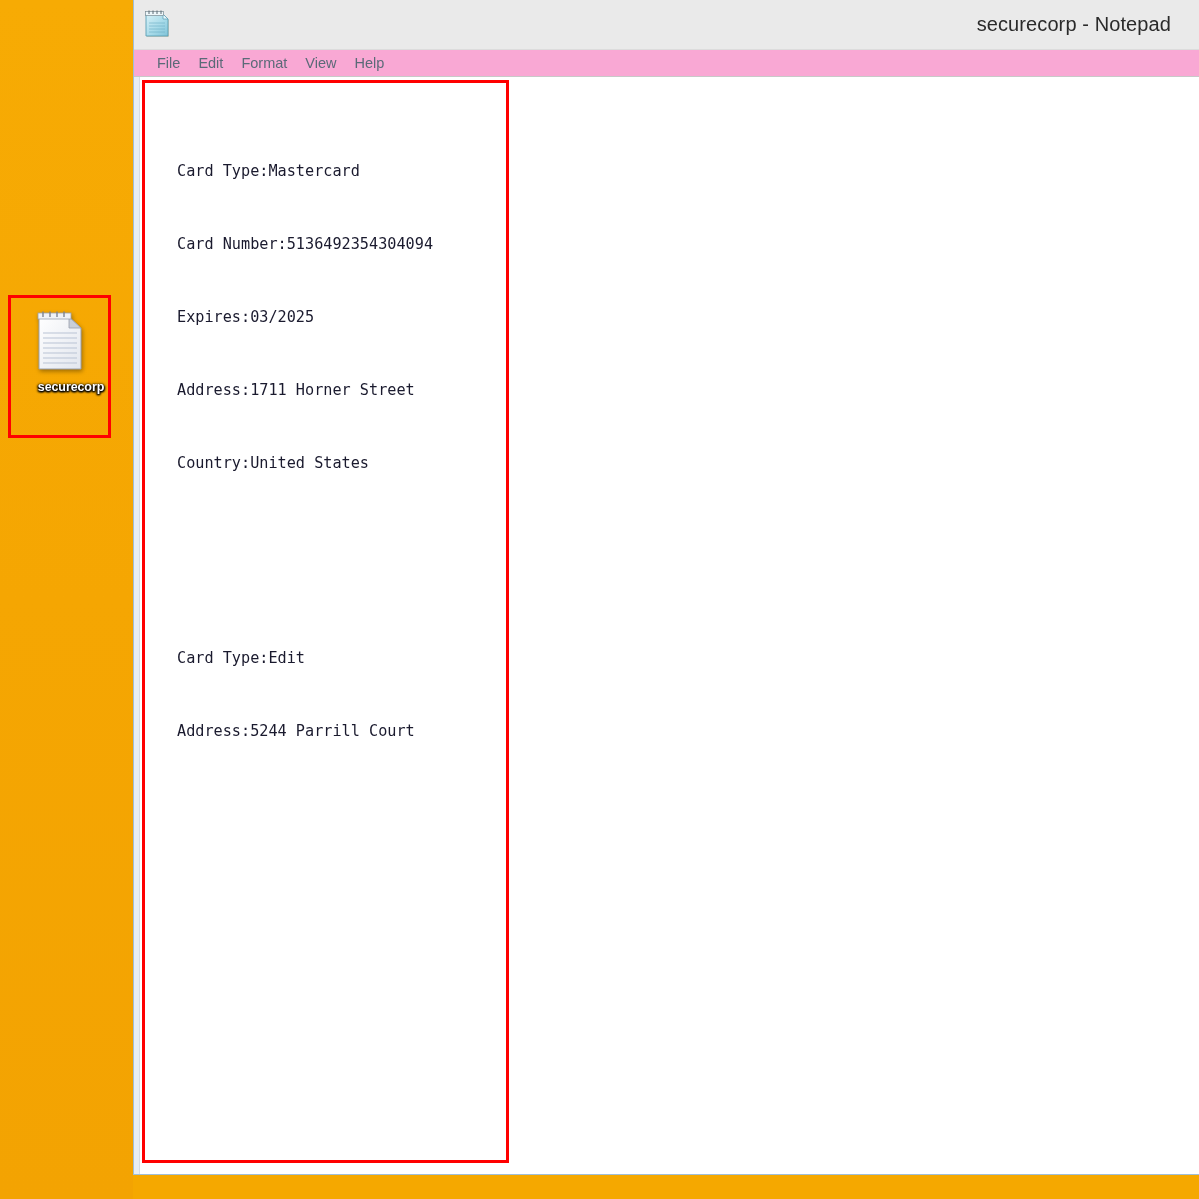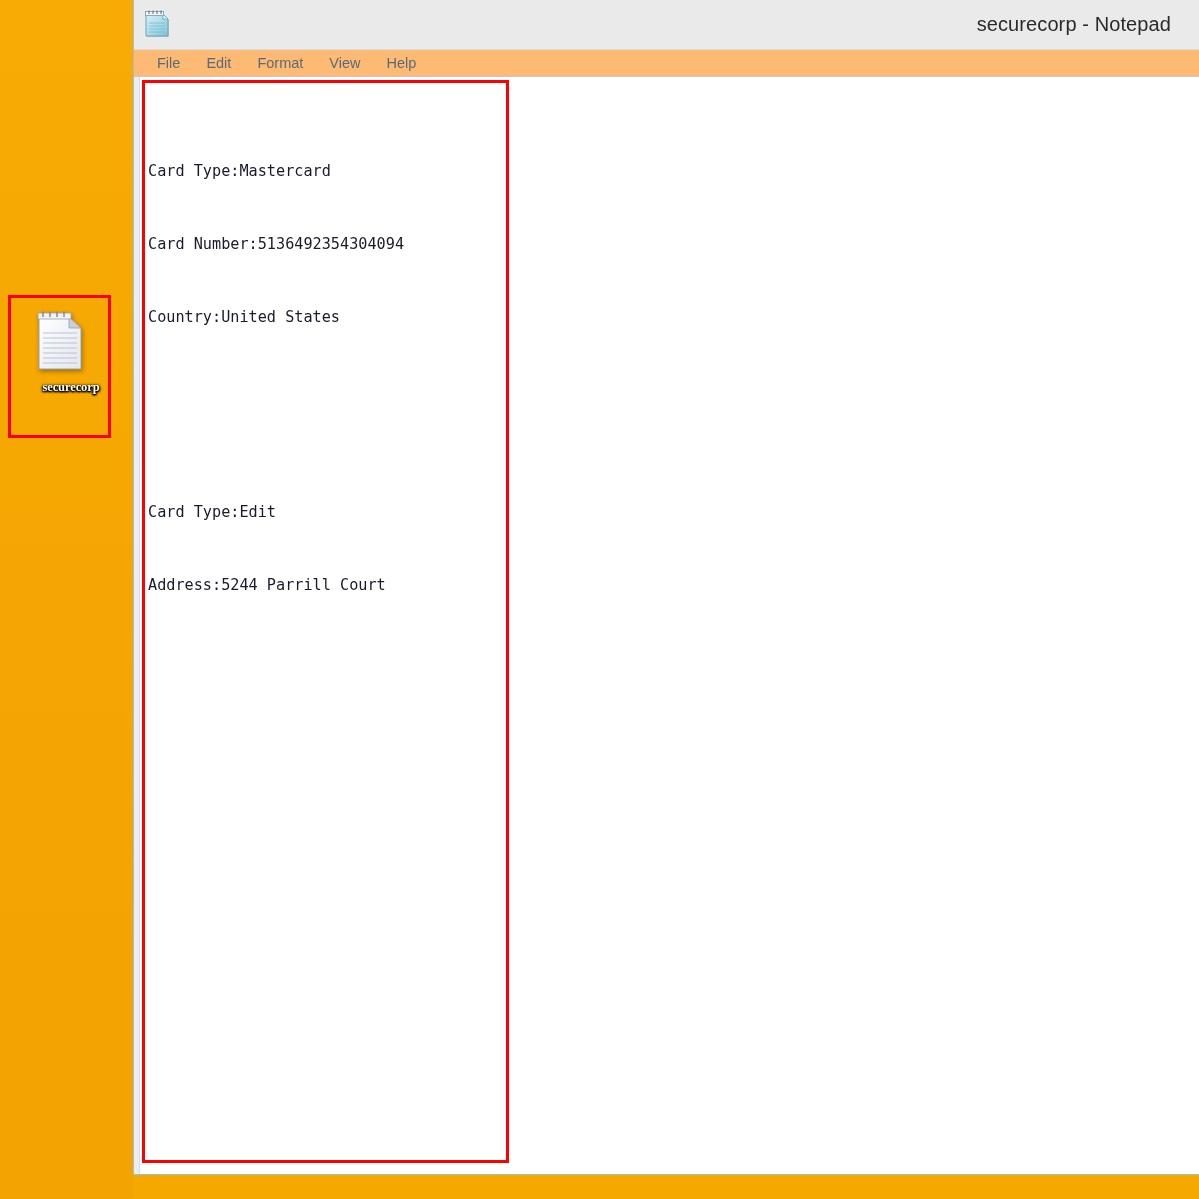--- a/index.html
+++ b/index.html
@@ -48,21 +48,21 @@
 
   .notepad-doc-icon {
     width: 50px;
     height: 62px;
     position: relative;
     filter: drop-shadow(1px 2px 2px rgba(0,0,0,0.35));
   }
 
   .icon-label {
     margin-top: 8px;
-    font-family: Liberation Serif, serif;
+    font-family: Liberation Sans, sans-serif;
     font-size: 12.5px;
     font-weight: bold;
     color: #ffffff;
     text-shadow: 0 0 3px #000, 1px 1px 2px #000, -1px 1px 2px #000, 0 1px 2px #000;
     letter-spacing: -0.1px;
     white-space: nowrap;
     padding-left: 23px;
   }
 
   
@@ -104,26 +104,26 @@
     text-align: right;
     font-family: "Liberation Sans", sans-serif;
     font-size: 20px;
     color: #2a2a2a;
     letter-spacing: 0.1px;
   }
 
   #menu-bar {
     flex: 0 0 27px;
     height: 27px;
-    background: #fdba74;
+    background: #f9a8d4;
     border-top: 1px solid #dcdcdc;
     display: flex;
     align-items: center;
     padding-left: 14px;
-    gap: 8px;
+    gap: 0;
   }
 
   .menu-item {
     font-family: "Liberation Sans", sans-serif;
     font-size: 14.5px;
     color: #5b6a78;
     padding: 2px 9px 2px 9px;
     cursor: default;
     white-space: nowrap;
   }
@@ -162,21 +162,21 @@
     font-family: "DejaVu Sans Mono", "Liberation Mono", monospace;
     font-size: 15.2px;
     line-height: 24.35px;
     color: #1a1a2e;
     white-space: pre;
     letter-spacing: 0px;
     z-index: 2;
   }
 
   .blank-line { display: block; height: 24.35px; }
-  .text-line { display: block; height: 24.35px; }
+  .text-line { display: block; height: 24.35px; margin-left: 29px; }
 </style>
 </head>
 <body>
 
 <div id="desktop">
 
   <div id="desktop-icon-wrap">
     <div id="desktop-icon">
 
       <span class="notepad-doc-icon">
@@ -257,20 +257,22 @@
 
   <div id="text-area-wrap">
     <div id="left-gutter"></div>
 
     <div id="highlight-box"></div>
 
     <div id="text-content">
       
       <span class="text-line">Card Type:Mastercard</span>
       <span class="text-line">Card Number:5136492354304094</span>
+      <span class="text-line">Expires:03/2025</span>
+      <span class="text-line">Address:1711 Horner Street</span>
       <span class="text-line">Country:United States</span>
       <span class="blank-line"></span>
 
       
       <span class="text-line">Card Type:Edit</span>
       <span class="text-line">Address:5244 Parrill Court</span>
       
       
 
       

